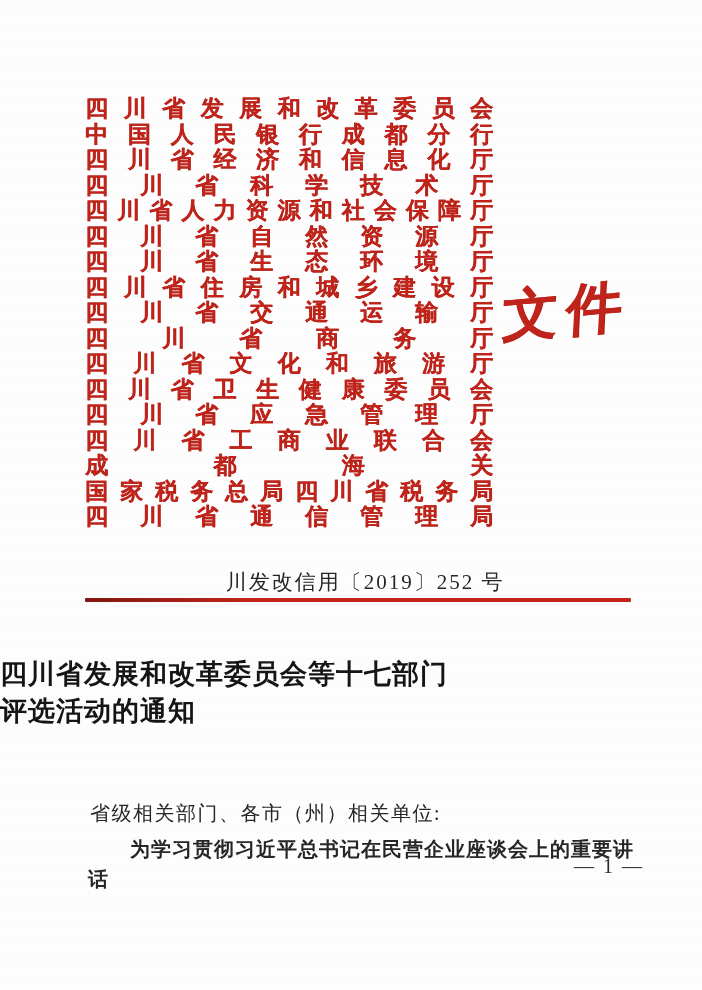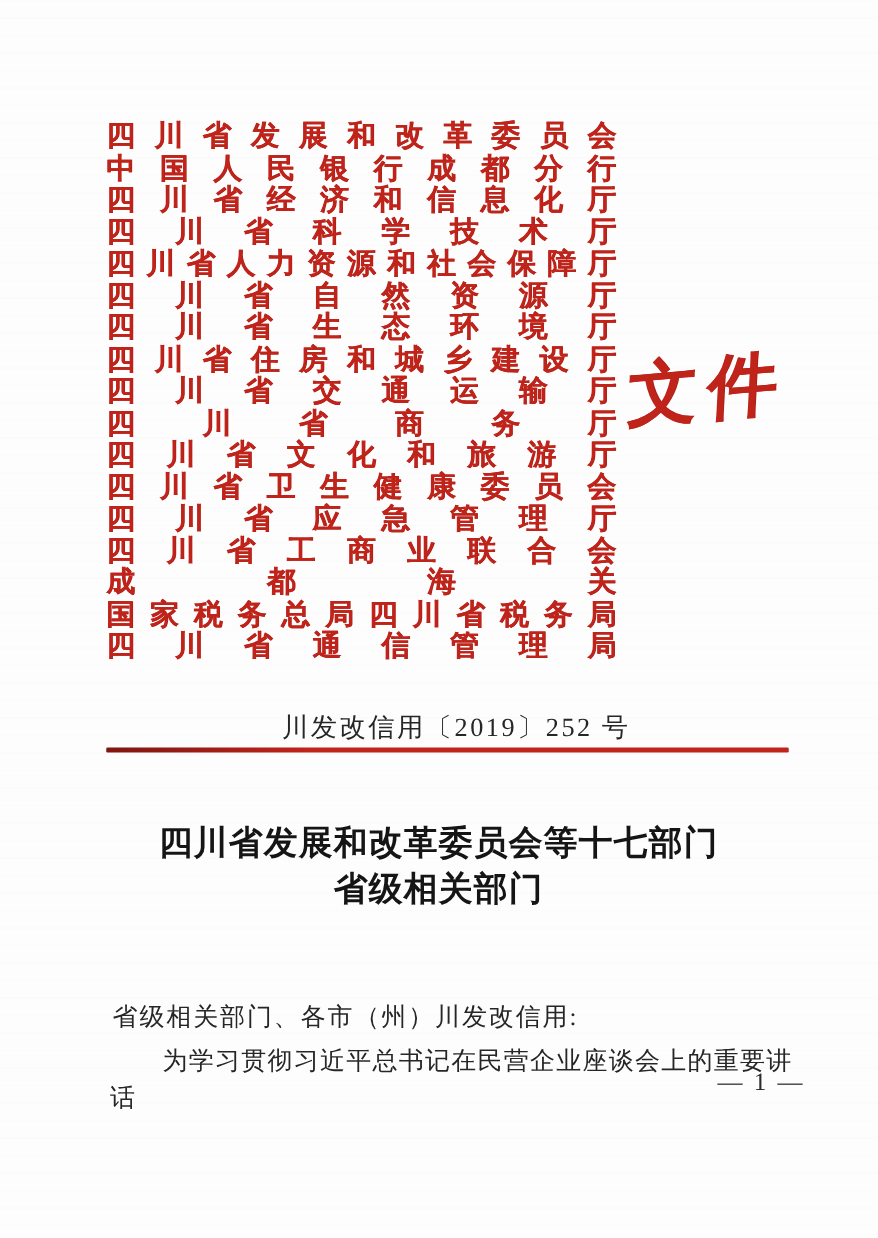--- a/index.html
+++ b/index.html
@@ -68,21 +68,20 @@
     position:absolute;
     left:85px; top:598px;
     width:546px; height:4px;
     background:linear-gradient(90deg,#7e1710 0%,#c1241b 30%,#c1241b 100%);
     border-radius:1px;
   }
 
   .title-block{
     position:absolute;
     left:0; right:0; top:656px;
-    text-align:center;
     color:#151515;
   }
   .title-line{
     font-size:27px;
     font-weight:700;
     line-height:37px;
     letter-spacing:1px;
   }
 
   .salutation{
@@ -95,20 +94,21 @@
   }
   .paragraph{
     position:absolute;
     left:88px; top:834px;
     width:560px;
     font-size:20px;
     letter-spacing:1px;
     line-height:30px;
     color:#262626;
     text-indent:42px;
+    font-weight:bold;
   }
   .page-number{
     position:absolute;
     top:855px; right:58px;
     font-size:20px;
     letter-spacing:2px;
     color:#2b2b2b;
     white-space:nowrap;
   }
 </style>
@@ -308,22 +308,22 @@
     </div>
 
   <div class="stamp">文件</div>
 
   <div class="doc-number">川发改信用〔2019〕252 号</div>
 
   <div class="red-rule"></div>
 
   <div class="title-block">
     <div class="title-line">四川省发展和改革委员会等十七部门</div>
-    <div class="title-line">省级相关部门</div>
+    <div class="title-line">评选活动的通知</div>
   </div>
 
-  <div class="salutation">省级相关部门、各市（州）川发改信用:</div>
+  <div class="salutation">省级相关部门、各市（州）相关单位:</div>
 
   <div class="paragraph">为学习贯彻习近平总书记在民营企业座谈会上的重要讲话</div>
 
   <div class="page-number">— 1 —</div>
 
 </div>
 
 </body></html>

